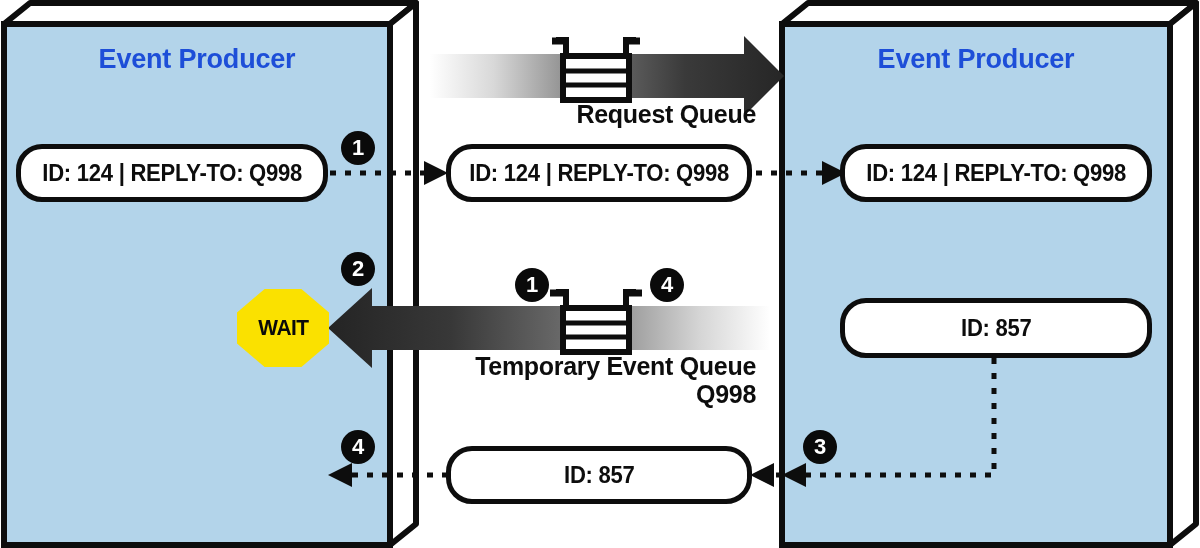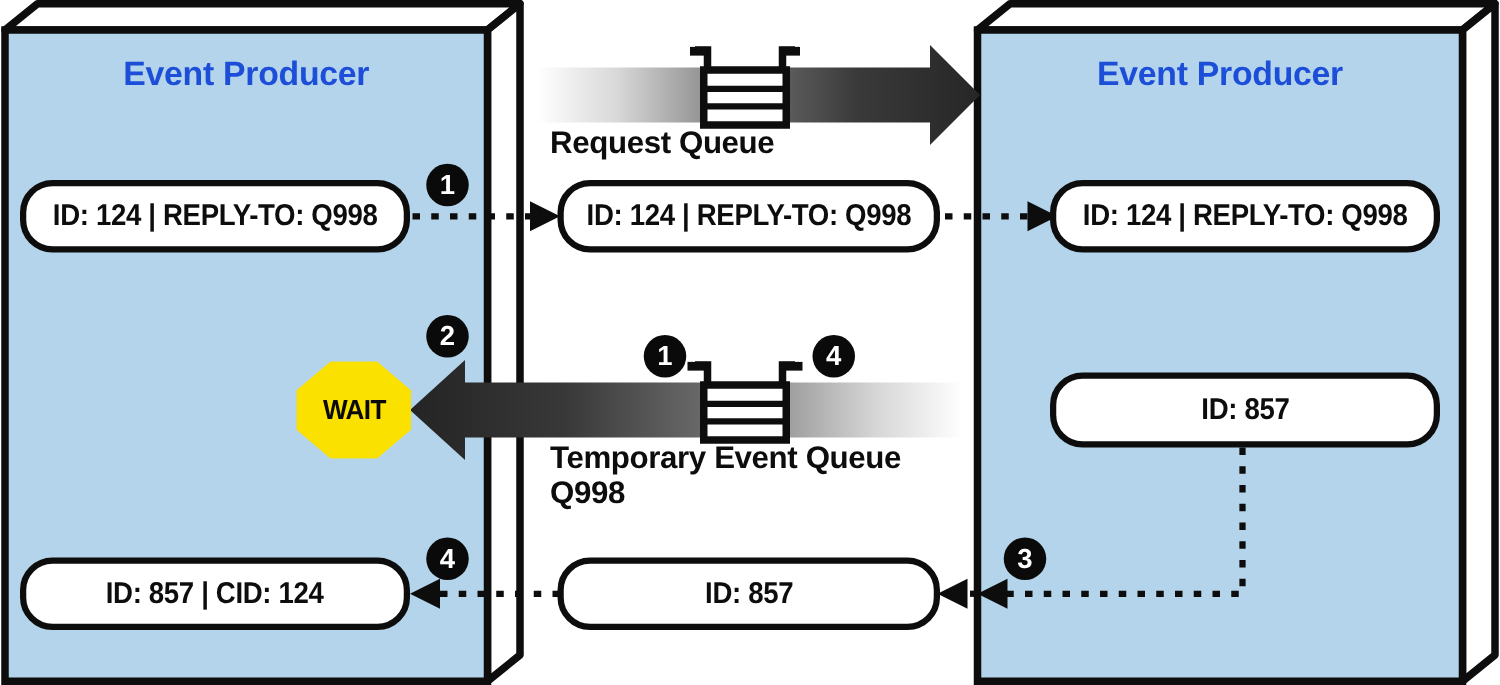--- a/index.html
+++ b/index.html
@@ -51,21 +51,21 @@
     font-weight: 700;
     text-align: center;
     letter-spacing: -0.2px;
     white-space: nowrap;
   }
   .queue-label {
     position: absolute;
     color: #0d0d0d;
     font-size: 25px;
     font-weight: 700;
-    text-align: left;
+    text-align: right;
     line-height: 1.12;
     letter-spacing: -0.3px;
     white-space: pre-line;
   }
   
   .badge {
     position: absolute;
     width: 34px;
     height: 34px;
     border-radius: 50%;
@@ -198,23 +198,20 @@
   </div>
 
   <div class="badge" style="left:341px; top:131px;">1</div>
 
   <div class="wait-stop" style="left:237px; top:289px;">
     <span>WAIT</span>
   </div>
 
   <div class="badge" style="left:341px; top:252px;">2</div>
 
-  <div class="chip" style="left:16px; top:446px; width:312px; height:58px; font-size:24px;">
-    <span>ID: 857 | CID: 124</span>
-  </div>
 
   <div class="badge" style="left:341px; top:430px;">4</div>
 
   <div class="queue-label" style="left:440px; top:100px; width:316px;">Request Queue</div>
 
   <div class="chip" style="left:446px; top:144px; width:306px; height:58px; font-size:24px;">
     <span>ID: 124 | REPLY-TO: Q998</span>
   </div>
 
   <div class="badge" style="left:515px; top:268px;">1</div>

